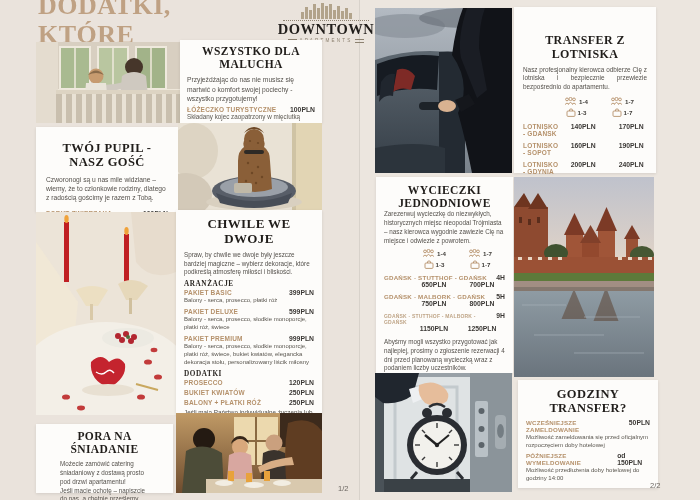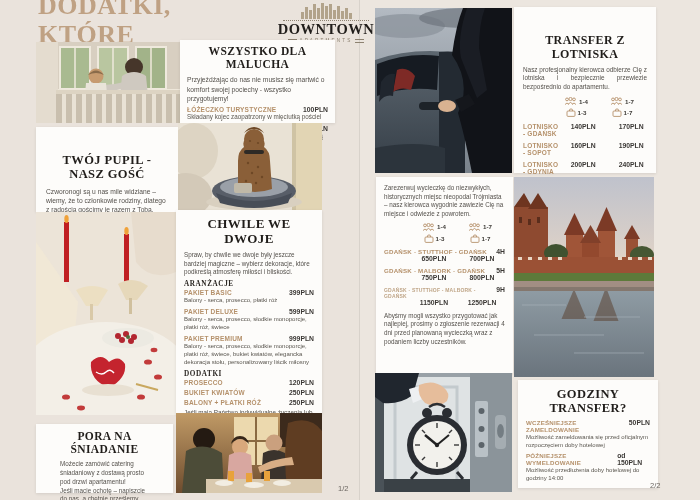--- a/index.html
+++ b/index.html
@@ -120,36 +120,36 @@
         <rect x="96" y="52" width="4" height="29"></rect>
       <rect x="106" y="52" width="4" height="29"></rect>
         <rect x="116" y="52" width="4" height="29"></rect>
       <rect x="126" y="52" width="4" height="29"></rect>
         <rect x="136" y="52" width="4" height="29"></rect>
     </g>
     <rect x="20" y="48" width="124" height="4" fill="#ddd4c3"></rect>
   </svg>
 </div>
 
-<div class="abs card" style="left:180px;top:40px;width:155px;height:83px;padding:5px 7px;">
+<div class="abs card" style="left:180px;top:40px;width:142px;height:83px;padding:5px 7px;">
   <div class="serif h2" style="font-size:11.5px;">WSZYSTKO DLA MALUCHA</div>
   <div class="body-txt">Przyjeżdżając do nas nie musisz się martwić o komfort swojej pociechy - wszystko przygotujemy!</div>
   <div class="row" style="margin-top:3px;">
     <span class="lab">ŁÓŻECZKO TURYSTYCZNE</span>
     <span class="price">100PLN</span>
   </div>
   <div class="desc">Składany kojec zaopatrzony w mięciutką pościel</div>
   <div class="row" style="margin-top:3px;">
     <span class="lab">KRZESEŁKO DO KARMIENIA</span>
     <span class="price">50PLN</span>
   </div>
   <div class="desc">Z krzesełkiem do karmienia wspólne posiłki stają się jeszcze wygodniejsze i przyjemniejsze</div>
 </div>
 
-<div class="abs card" style="left:36px;top:127px;width:142px;height:85px;padding:22px 10px;">
+<div class="abs card" style="left:36px;top:127px;width:142px;height:85px;padding:10px 10px;">
   <div class="serif h2" style="font-size:12.5px;margin-top:4px;">TWÓJ PUPIL - NASZ GOŚĆ</div>
   <div class="body-txt" style="margin-top:5px;">Czworonogi są u nas mile widziane – wiemy, że to członkowie rodziny, dlatego z radością gościmy je razem z Tobą.</div>
   <div class="row" style="margin-top:7px;">
     <span class="lab">POBYT ZWIERZAKA</span>
     <span class="price">100PLN</span>
   </div>
 </div>
 
 <div class="abs photo" style="left:178px;top:123px;width:144px;height:89px;">
   <svg width="100%" height="100%" viewBox="0 0 144 89" preserveAspectRatio="none">
@@ -392,20 +392,21 @@
   </div>
 
   <div class="grid3" style="margin-top:8px;">
     <span class="lab" style="color:#a79a87;">FOTELIK DLA DZIECKA</span>
     <span></span>
     <span class="price colv">+20PLN</span>
   </div>
 </div>
 
 <div class="abs card" style="left:376px;top:177px;width:137px;height:196px;padding:7px 8px;">
+  <div class="serif h2" style="font-size:11.5px;margin-bottom:0;">WYCIECZKI JEDNODNIOWE</div>
   <div class="body-txt" style="font-size:6.3px;">Zarezerwuj wycieczkę do niezwykłych, historycznych miejsc nieopodal Trójmiasta – nasz kierowca wygodnie zawiezie Cię na miejsce i odwiezie z powrotem.</div>
 
   <div class="cap-grid" style="margin-top:4px;">
     <div class="cap-cell">
       <svg width="13" height="8" viewBox="0 0 13 8" fill="none" stroke="#b5916b" stroke-width="0.9">
         <circle cx="3" cy="2.4" r="1.4"></circle>
           <circle cx="6.5" cy="2" r="1.6"></circle>
           <circle cx="10" cy="2.4" r="1.4"></circle>
         <path d="M1 7.5 q2 -3 4 0 M4.5 7.2 q2 -3.4 4 0 M8 7.5 q2 -3 4 0"></path>
       </svg>

